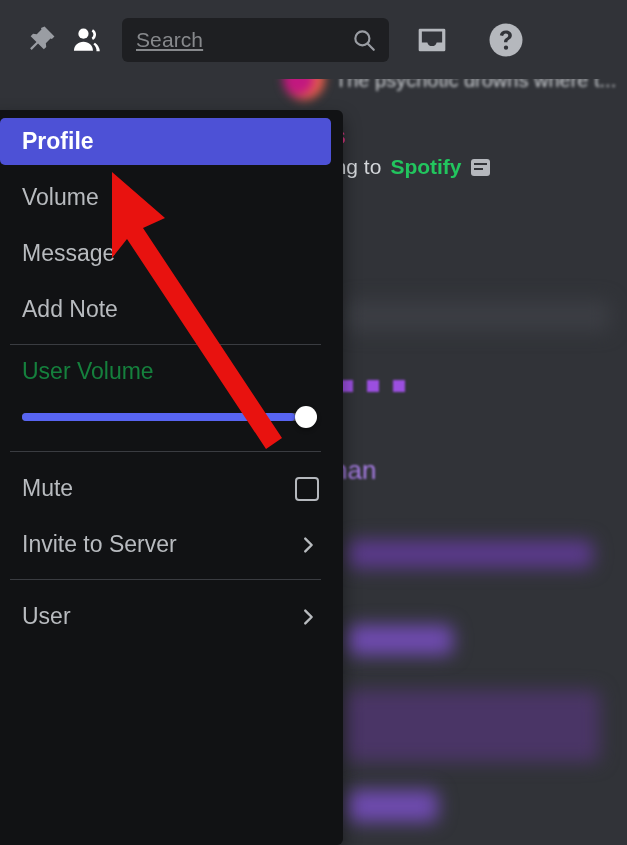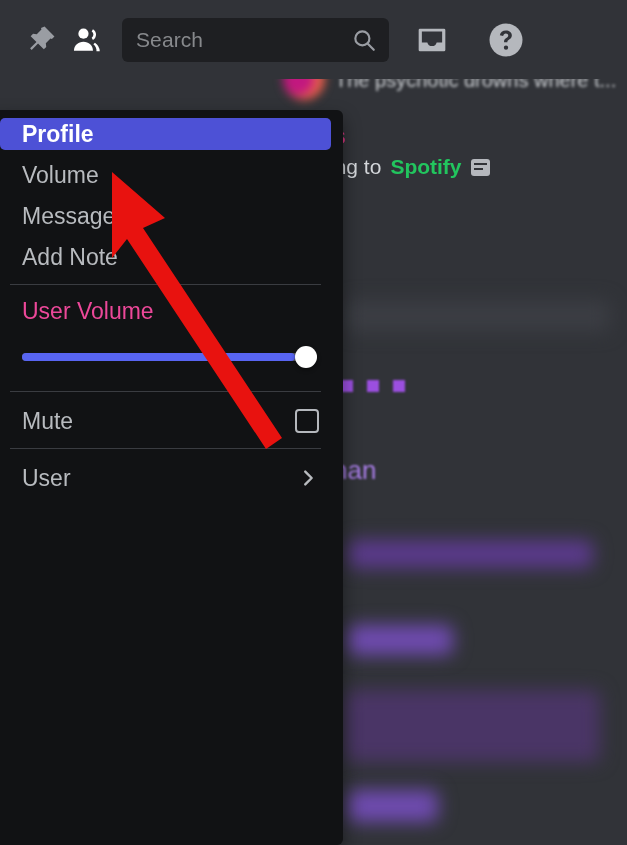--- a/index.html
+++ b/index.html
@@ -39,20 +39,21 @@
     display: flex; align-items: center;
     padding: 0 12px 0 14px;
     margin-left: 12px;
     flex: 0 0 auto;
   }
   .search-text {
     flex: 1 1 auto;
     color: #87898c;
     font-size: 21px;
     letter-spacing: .1px;
+    text-decoration: underline;
   }
   .search-icon-wrap { flex: 0 0 auto; display:flex; align-items:center; }
 
   .tb-right { margin-left: 20px; display: flex; align-items: center; gap: 28px; }
 
   
   .bg-layer { position: absolute; inset: 0; z-index: 1; overflow: hidden; }
   .blurline {
     position: absolute;
     border-radius: 7px;
@@ -101,21 +102,21 @@
   .ctx-menu {
     position: absolute; left: -12px; top: 110px;
     width: 355px; height: 735px;
     background: #111214;
     border-radius: 6px;
     padding: 8px 12px 0 12px;
     z-index: 3;
     box-shadow: 0 8px 18px rgba(0,0,0,.45);
   }
   .mi {
-    height: 32px;
+    height: 47px;
     display: flex; align-items: center;
     padding: 0 12px 0 22px;
     border-radius: 5px;
     color: #b8bbbf;
     font-size: 23px;
     margin-bottom: 9px;
   }
   .mi .label { flex: 1 1 auto; white-space: nowrap; }
   .mi.selected {
     background: #4d51d6;
@@ -124,21 +125,21 @@
   }
   .mi .chev { flex: 0 0 auto; display: flex; align-items: center; }
 
   .divider {
     height: 1px; background: #3a3c41;
     margin: 11px 10px 13px 10px;
   }
 
   .vol-label {
     padding: 0 12px 0 22px;
-    color: #ec4899; font-size: 23px;
+    color: #15803d; font-size: 23px;
     margin-top: 12px; margin-bottom: 22px;
   }
   .slider-wrap {
     position: relative;
     height: 20px;
     margin: 0 14px 0 22px;
   }
   .slider-track {
     position: absolute; top: 6px; left: 0; right: 0;
     height: 8px; border-radius: 4px; background: #4f545c;
@@ -267,20 +268,28 @@
       <div class="slider-thumb" style="left: calc(100% - 22px);"></div>
     </div>
 
     <div class="divider" style="margin-top:24px;"></div>
 
     <div class="mi">
       <span class="label">Mute</span>
       <span class="checkbox"></span>
     </div>
 
+    <div class="mi">
+      <span class="label">Invite to Server</span>
+      <span class="chev">
+        <svg width="22" height="22" viewBox="0 0 24 24" fill="none" stroke="#b8bbbf" stroke-width="2.6" stroke-linecap="round" stroke-linejoin="round">
+          <path d="M9 5l7 7-7 7"></path>
+        </svg>
+      </span>
+    </div>
 
 
 
     <div class="divider"></div>
 
     <div class="mi">
       <span class="label">User</span>
       <span class="chev">
         <svg width="22" height="22" viewBox="0 0 24 24" fill="none" stroke="#b8bbbf" stroke-width="2.6" stroke-linecap="round" stroke-linejoin="round">
           <path d="M9 5l7 7-7 7"></path>

